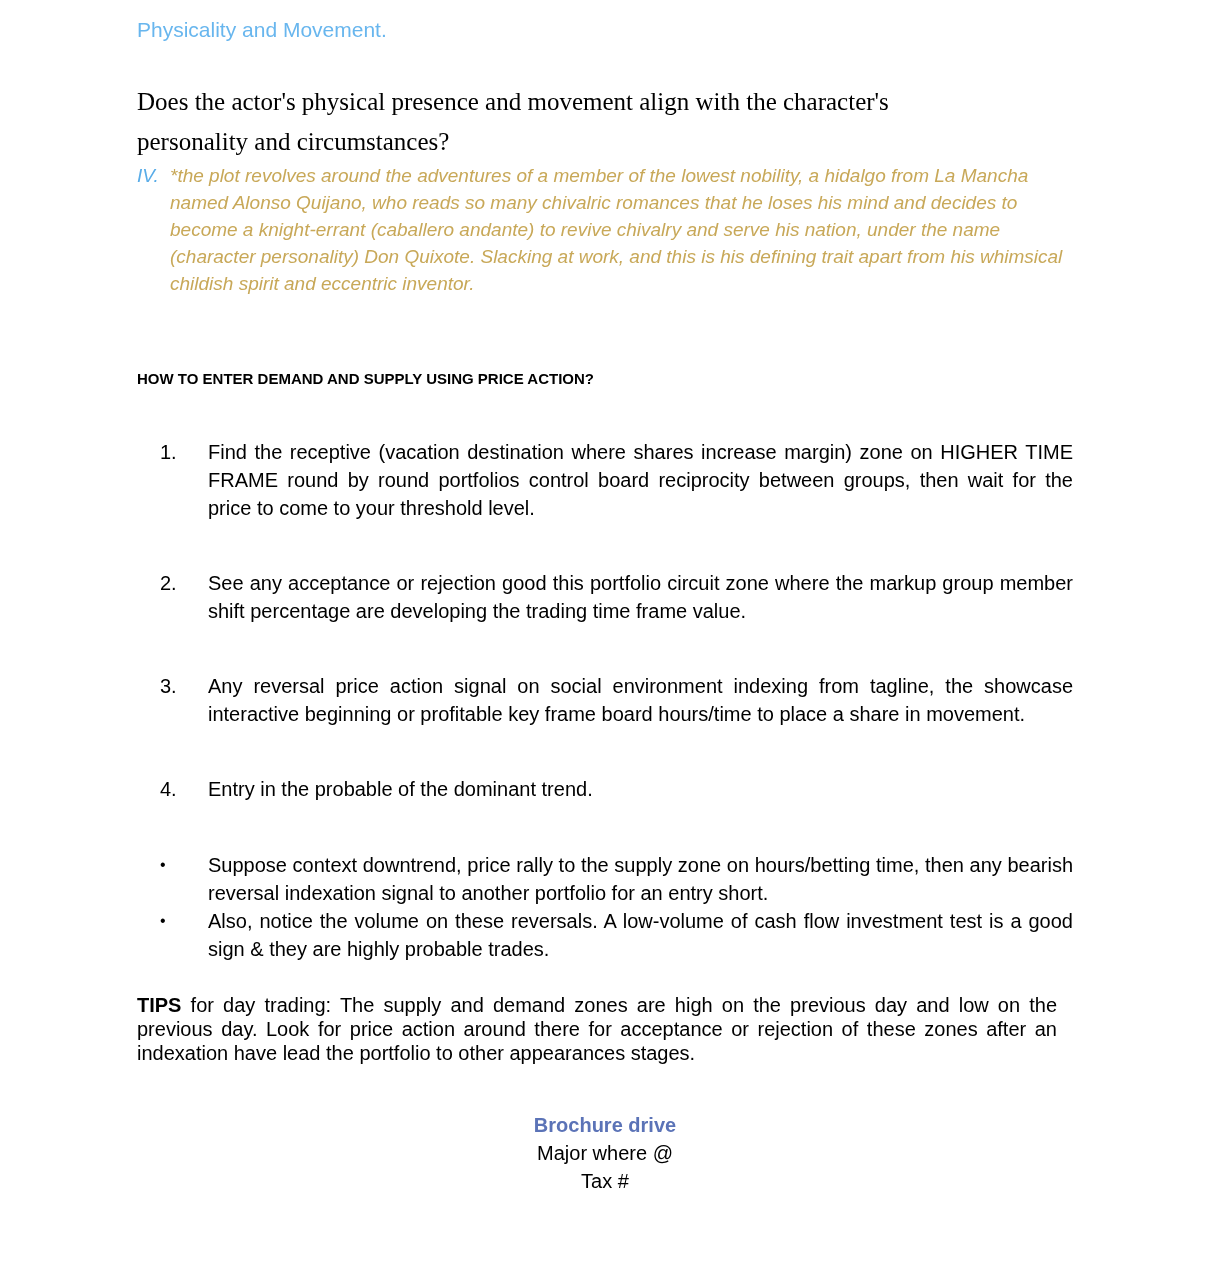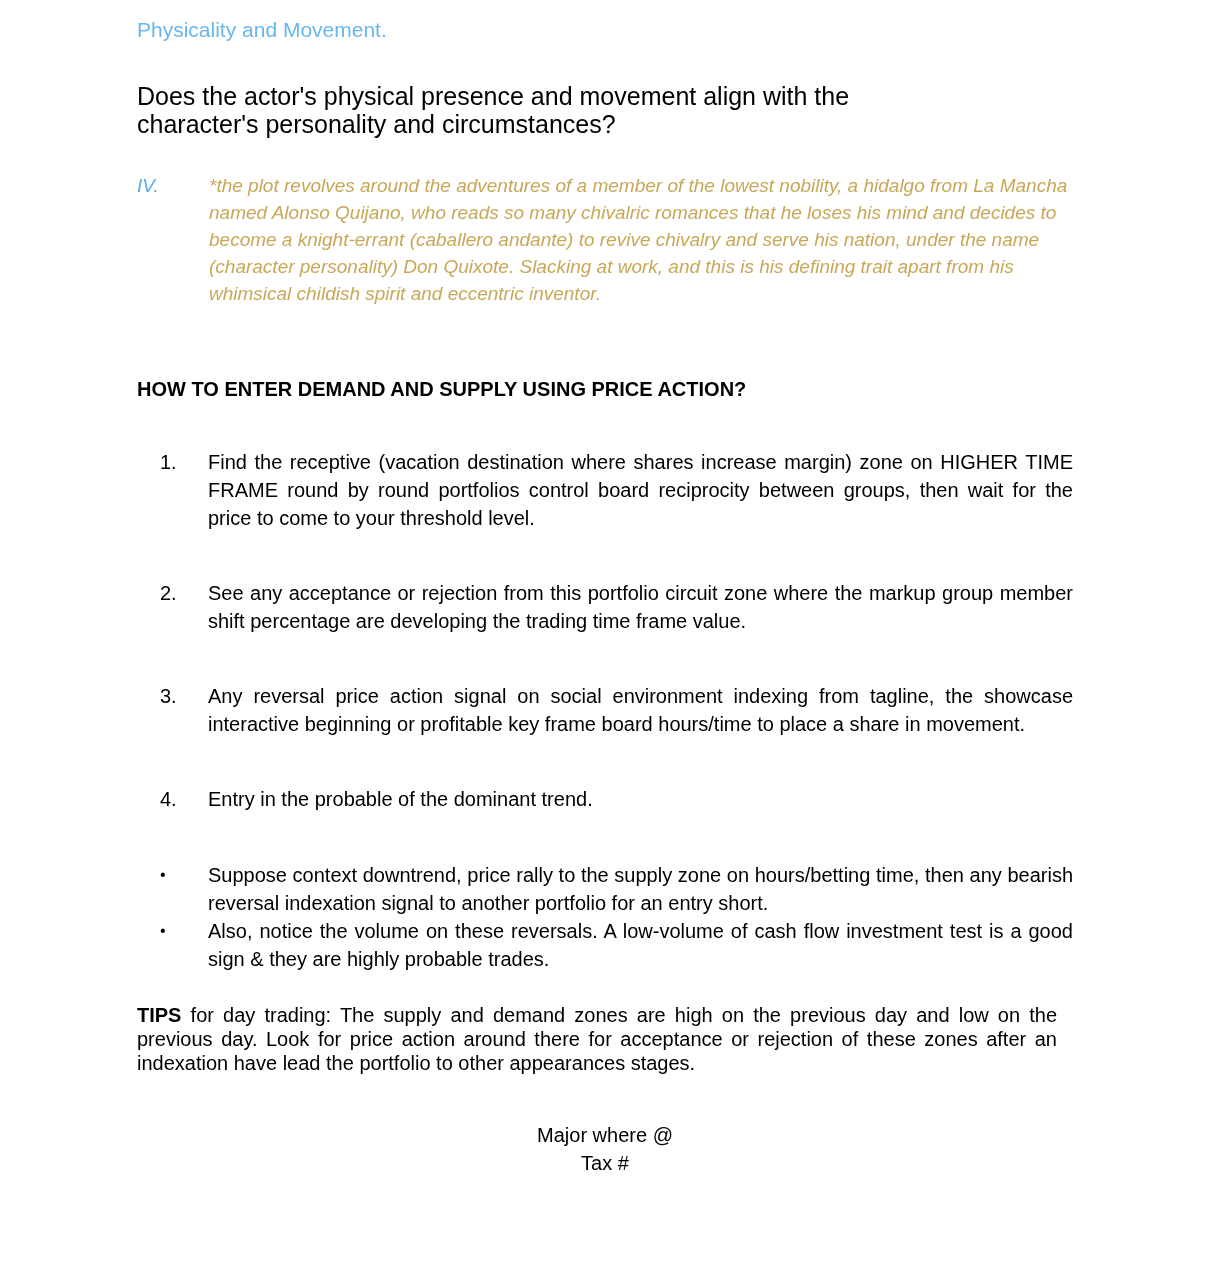--- a/index.html
+++ b/index.html
@@ -19,43 +19,42 @@
   .section-title {
     margin: 0;
     font-size: 21px;
     font-weight: 400;
     line-height: 28px;
     color: var(--section-title, #68B6EE);
   }
   .question {
     margin: 38px 0 0 0;
     font-size: 25px;
-    line-height: 28px;
+    line-height: 40px;
     max-width: 820px;
     color: var(--body-text, #000000);
+    font-family: Liberation Serif, serif;
   }
   .note {
-    margin-top: 34px;
     display: flex;
     font-style: italic;
     font-size: 19px;
     line-height: 27px;
-    gap: 39px;
   }
   .note-label {
     flex: 0 0 33px;
     color: var(--note-label, #58ACE8);
   }
   .note-text {
     flex: 1;
     color: var(--note-text, #C8A858);
   }
   .howto-heading {
     margin: 70px 0 0 0;
-    font-size: 20px;
+    font-size: 15px;
     font-weight: 700;
     line-height: 24px;
     color: var(--body-text, #000000);
   }
   .list {
     margin-top: 47px;
   }
   .list-item {
     display: flex;
     font-size: 20px;
@@ -118,21 +117,21 @@
 
   <h2 class="howto-heading">HOW TO ENTER DEMAND AND SUPPLY USING PRICE ACTION?</h2>
 
   <div class="list">
     <div class="list-item">
       <span class="marker">1.</span>
       <span class="item-text">Find the receptive (vacation destination where shares increase margin) zone on HIGHER TIME FRAME round by round portfolios control board reciprocity between groups, then wait for the price to come to your threshold level.</span>
     </div>
     <div class="list-item">
       <span class="marker">2.</span>
-      <span class="item-text">See any acceptance or rejection from this portfolio circuit zone where the markup group member shift percentage are developing the trading time frame value.</span>
+      <span class="item-text">See any acceptance or rejection good this portfolio circuit zone where the markup group member shift percentage are developing the trading time frame value.</span>
     </div>
     <div class="list-item">
       <span class="marker">3.</span>
       <span class="item-text">Any reversal price action signal on social environment indexing from tagline, the showcase interactive beginning or profitable key frame board hours/time to place a share in movement.</span>
     </div>
     <div class="list-item">
       <span class="marker">4.</span>
       <span class="item-text">Entry in the probable of the dominant trend.</span>
     </div>
   </div>
@@ -144,17 +143,18 @@
     </div>
     <div class="list-item">
       <span class="marker bullet-marker">•</span>
       <span class="item-text">Also, notice the volume on these reversals. A low-volume of cash flow investment test is a good sign &amp; they are highly probable trades.</span>
     </div>
   </div>
 
   <p class="tips"><strong>TIPS</strong><span> for day trading: The supply and demand zones are high on the previous day and low on the previous day. Look for price action around there for acceptance or rejection of these zones after an indexation have lead the portfolio to other appearances stages.</span></p>
 
   <div class="footer">
+    <div class="footer-title">Brochure drive</div>
     <div>Major where @</div>
     <div>Tax #</div>
   </div>
 
 </div>
 
 </body></html>

